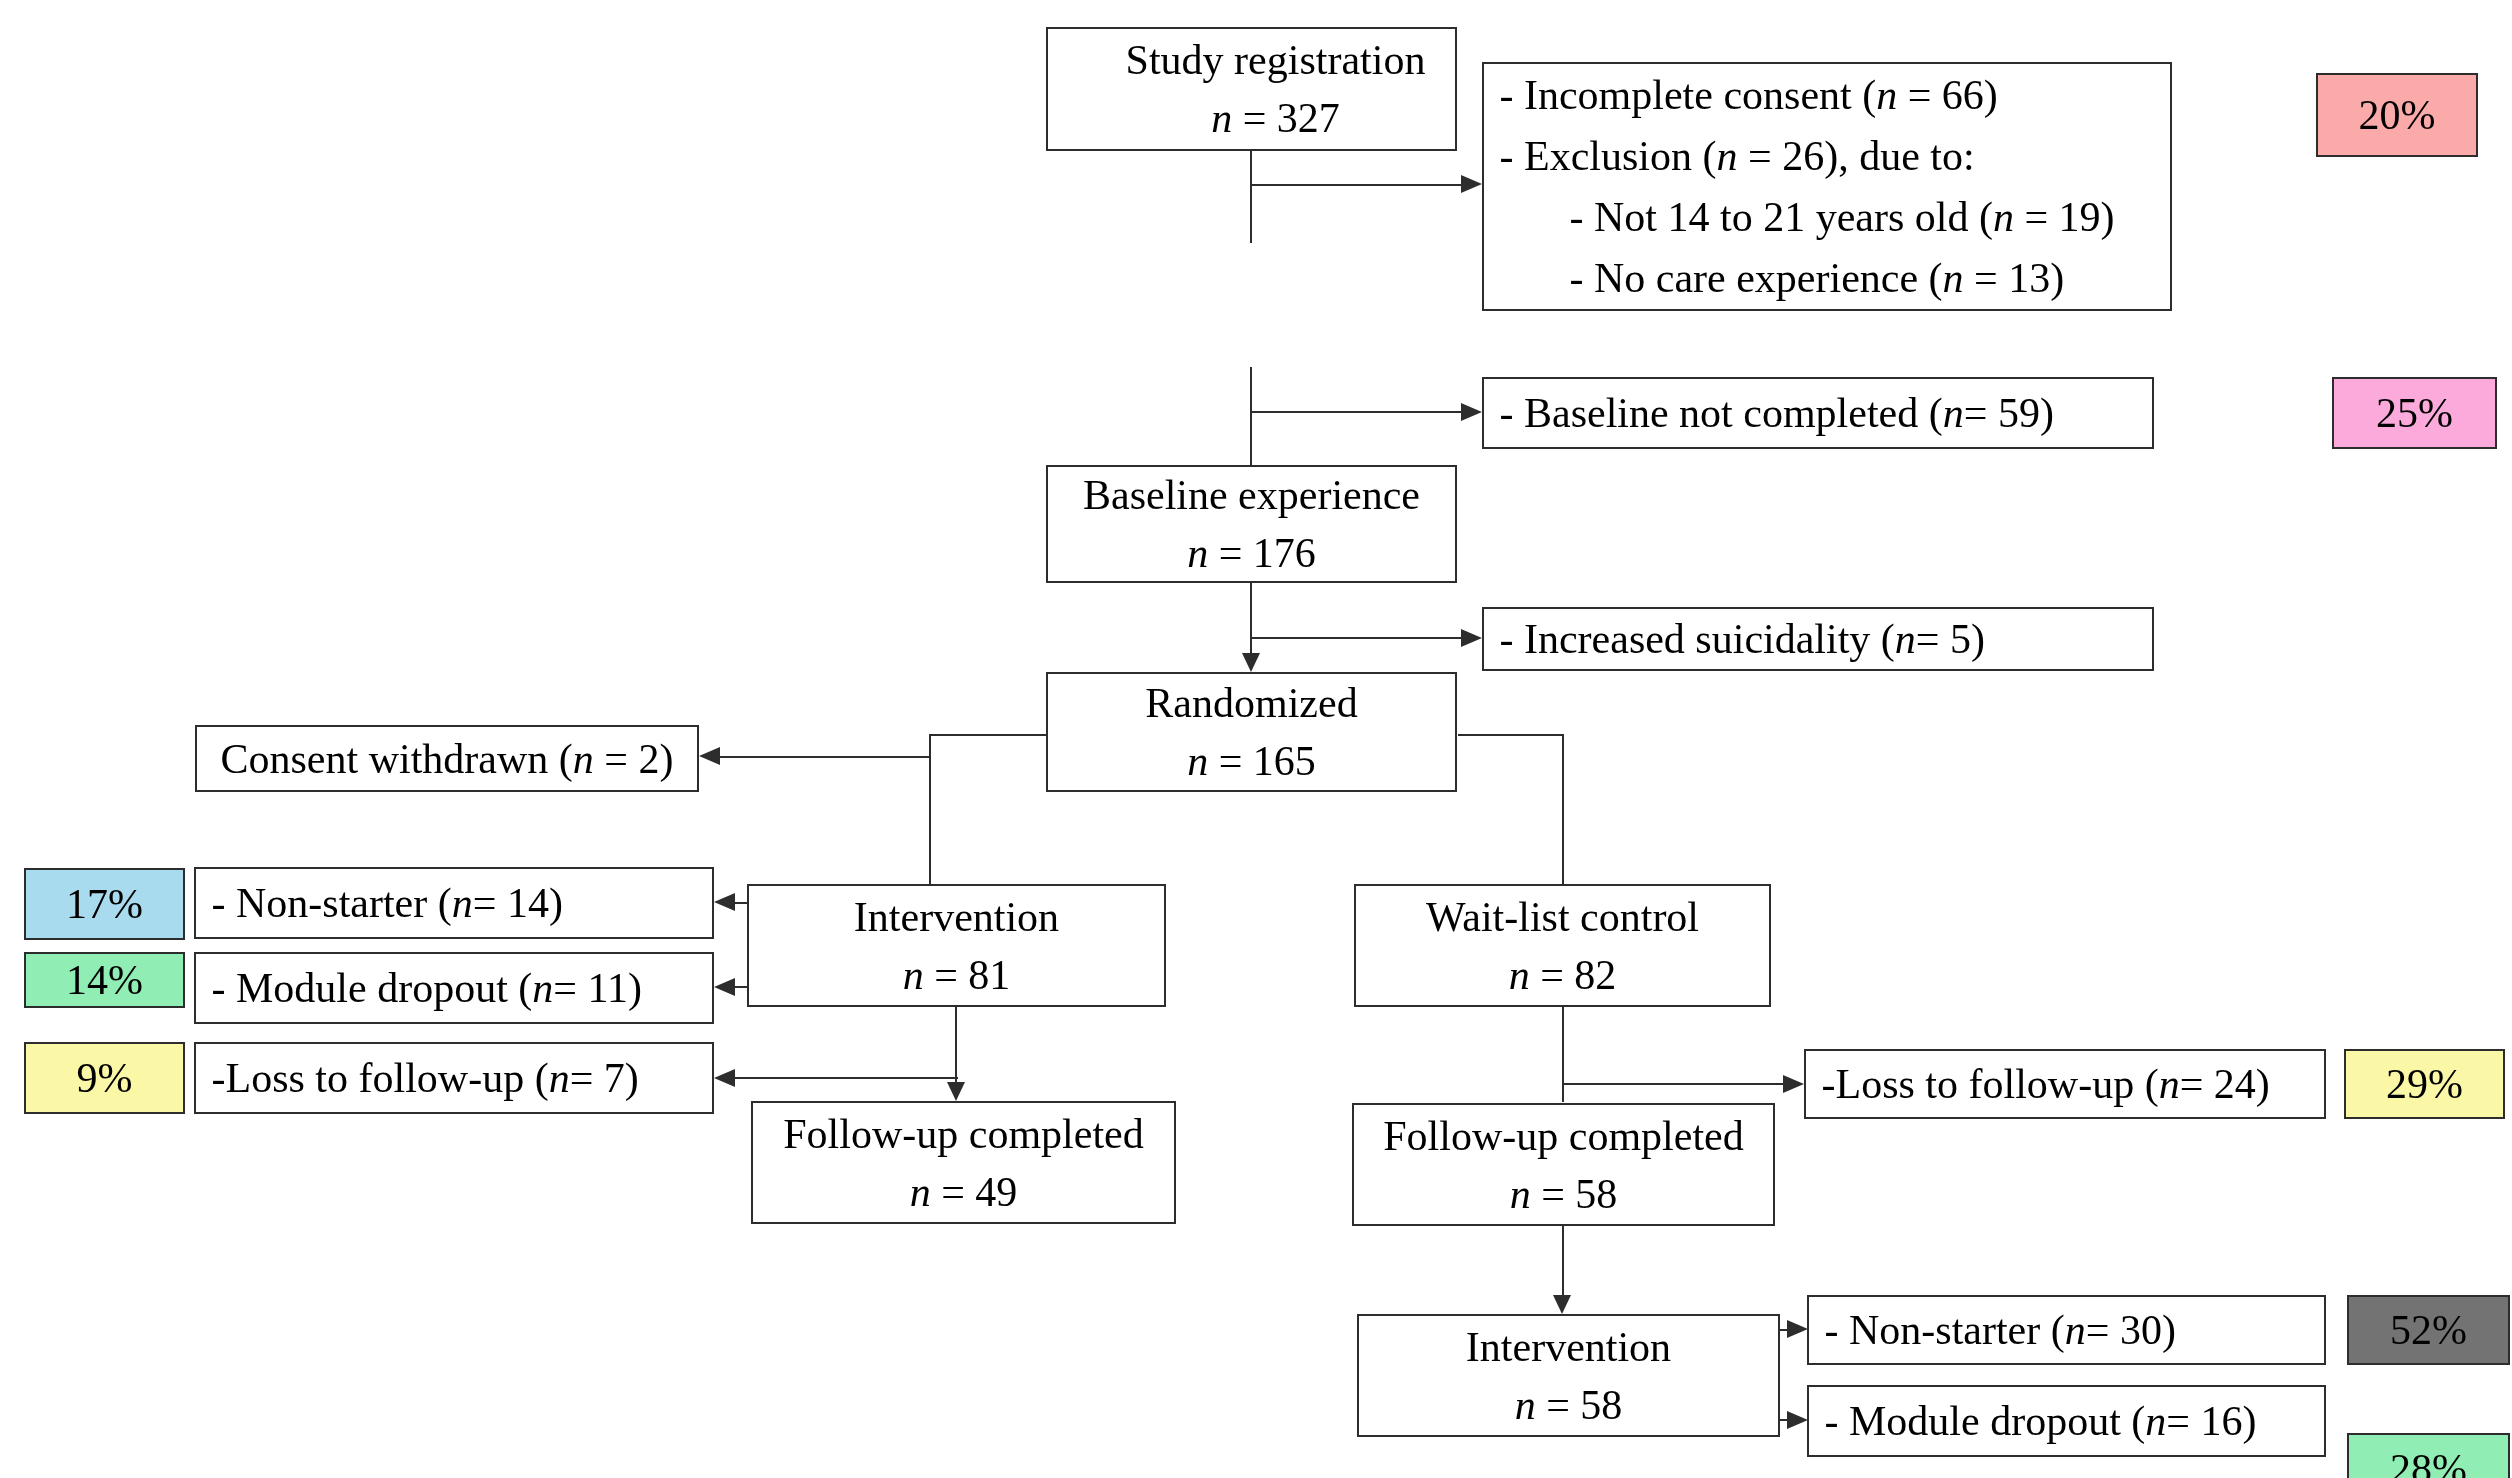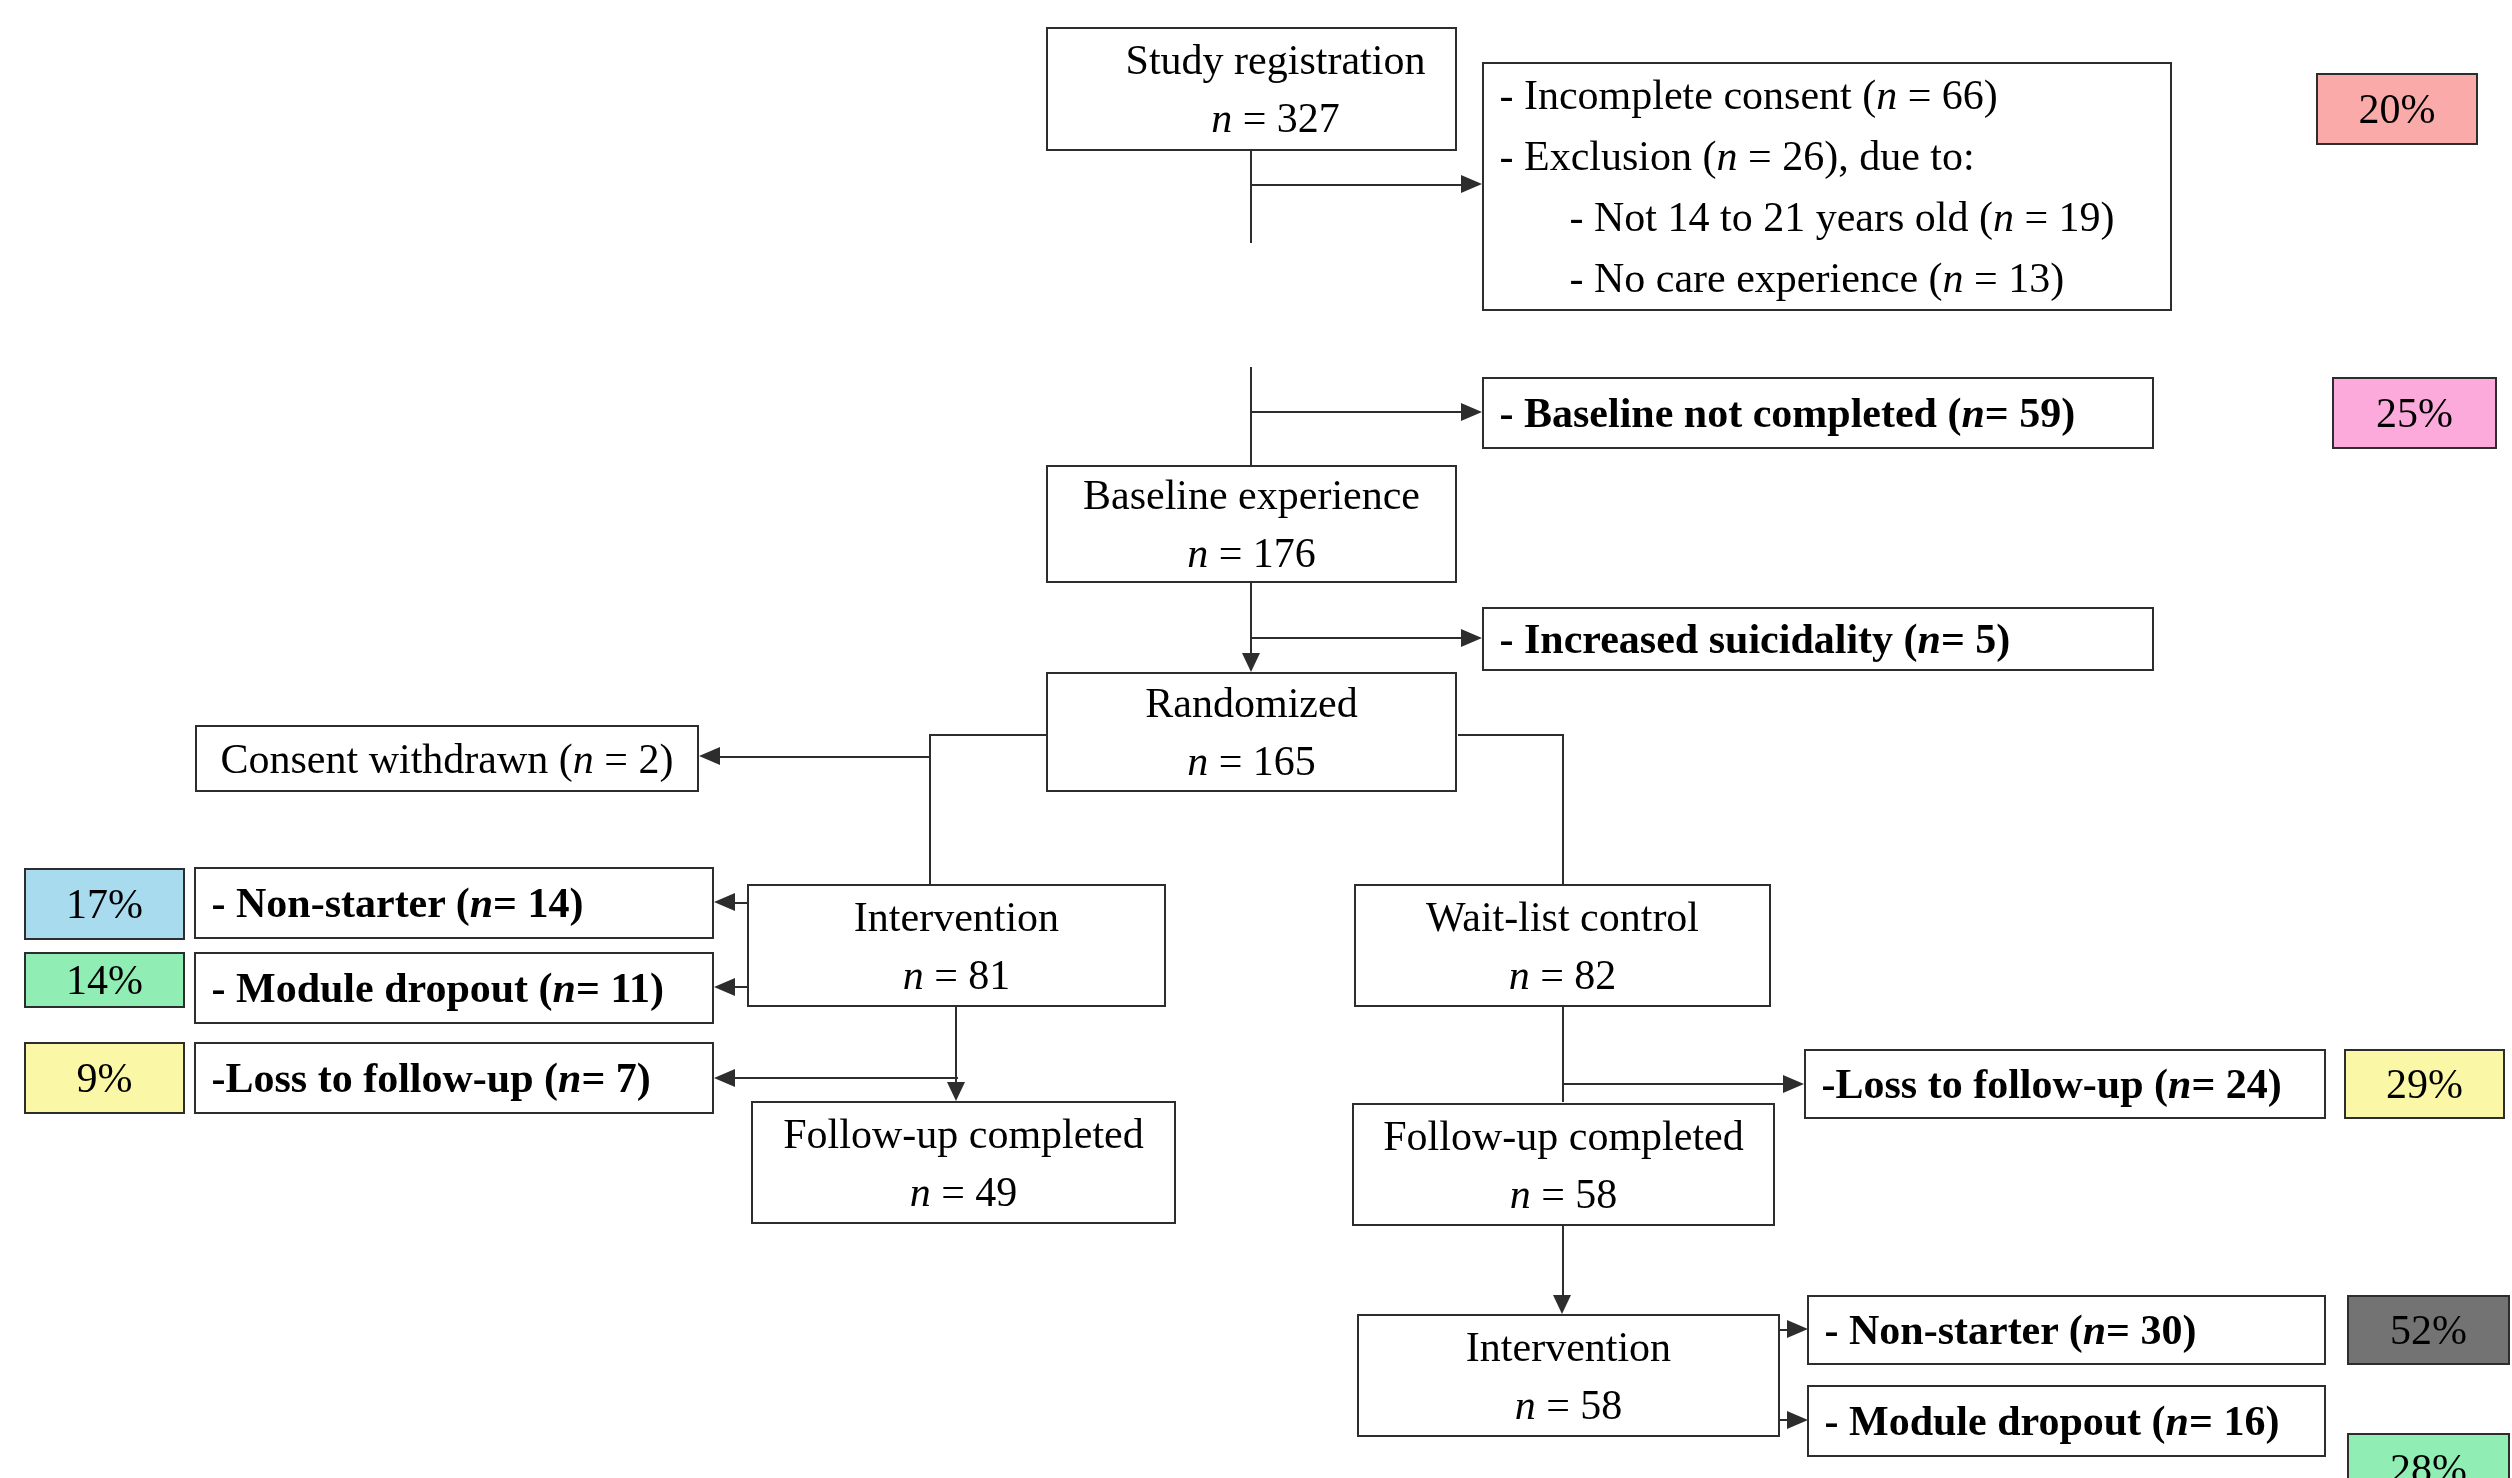--- a/index.html
+++ b/index.html
@@ -2,21 +2,21 @@
 <html style="font-size:9.5px"><head>
 <meta charset="utf-8">
 <style>
   html,body{margin:0;padding:0;background:#ffffff;}
   .canvas{position:relative;width:2512px;height:1479px;background:#ffffff;
           font-family:"Liberation Serif", serif;color:#000;overflow:hidden;}
   .box{position:absolute;background:#ffffff;border:2.4px solid #2d2d2d;box-sizing:border-box;
        display:flex;flex-direction:column;justify-content:center;align-items:center;
        font-size:42px;line-height:58px;text-align:center;}
   .list{flex-direction:row;justify-content:flex-start;align-items:center;
-        padding-left:15.5px;text-align:left;white-space:nowrap;font-weight:bold;}
+        padding-left:15.5px;text-align:left;white-space:nowrap;}
   .excl{justify-content:center;align-items:flex-start;padding-left:15.5px;
         text-align:left;line-height:61px;white-space:nowrap;}
   .ind{padding-left:70px;}
   .pct{position:absolute;border:2.4px solid #2d2d2d;box-sizing:border-box;
        display:flex;justify-content:center;align-items:center;font-size:42px;}
   .hline,.vline{position:absolute;background:#2d2d2d;}
   .hline{height:2.4px;}
   .vline{width:2.4px;}
   .arr{position:absolute;width:0;height:0;}
   .arr.r{border-top:9.5px solid transparent;border-bottom:9.5px solid transparent;border-left:21.5px solid #2d2d2d;}
@@ -44,21 +44,21 @@
     <div>Randomized</div>
     <div><span class="it">n</span><span> = 165</span></div>
   </div>
 
   <div class="box excl" style="left:1482px;top:62px;width:690px;height:249px;">
     <div><span>- Incomplete consent (</span><span class="it">n</span><span> = 66)</span></div>
     <div><span>- Exclusion (</span><span class="it">n</span><span> = 26), due to:</span></div>
     <div class="ind"><span>- Not 14 to 21 years old (</span><span class="it">n</span><span> = 19)</span></div>
     <div class="ind"><span>- No care experience (</span><span class="it">n</span><span> = 13)</span></div>
   </div>
-  <div class="pct" style="left: 2316px; top: 73px; width: 162px; height: 72px; background-color: rgb(251, 170, 170);">
+  <div class="pct" style="left: 2316px; top: 73px; width: 162px; height: 84px; background-color: rgb(251, 170, 170);">
     <span>20%</span>
   </div>
 
   <div class="box list" style="left:1482px;top:377px;width:672px;height:72px;">
     <span>- Baseline not completed (</span>
       <span class="it">n</span>
       <span> = 59)</span>
   </div>
   <div class="pct" style="left: 2332px; top: 377px; width: 165px; height: 72px; background-color: rgb(252, 170, 219); font-family: Liberation Serif, serif;">
     <span>25%</span>

